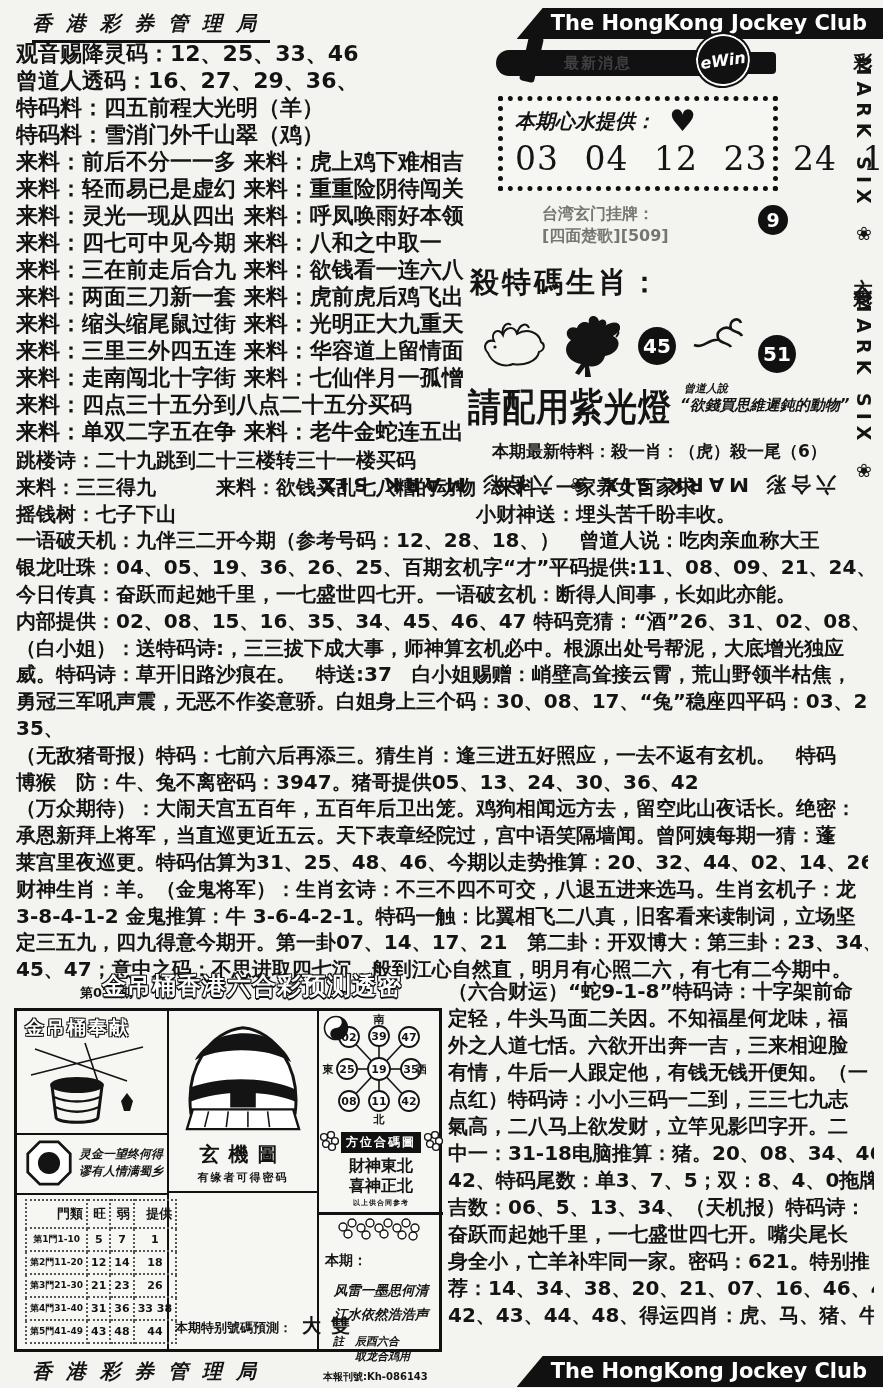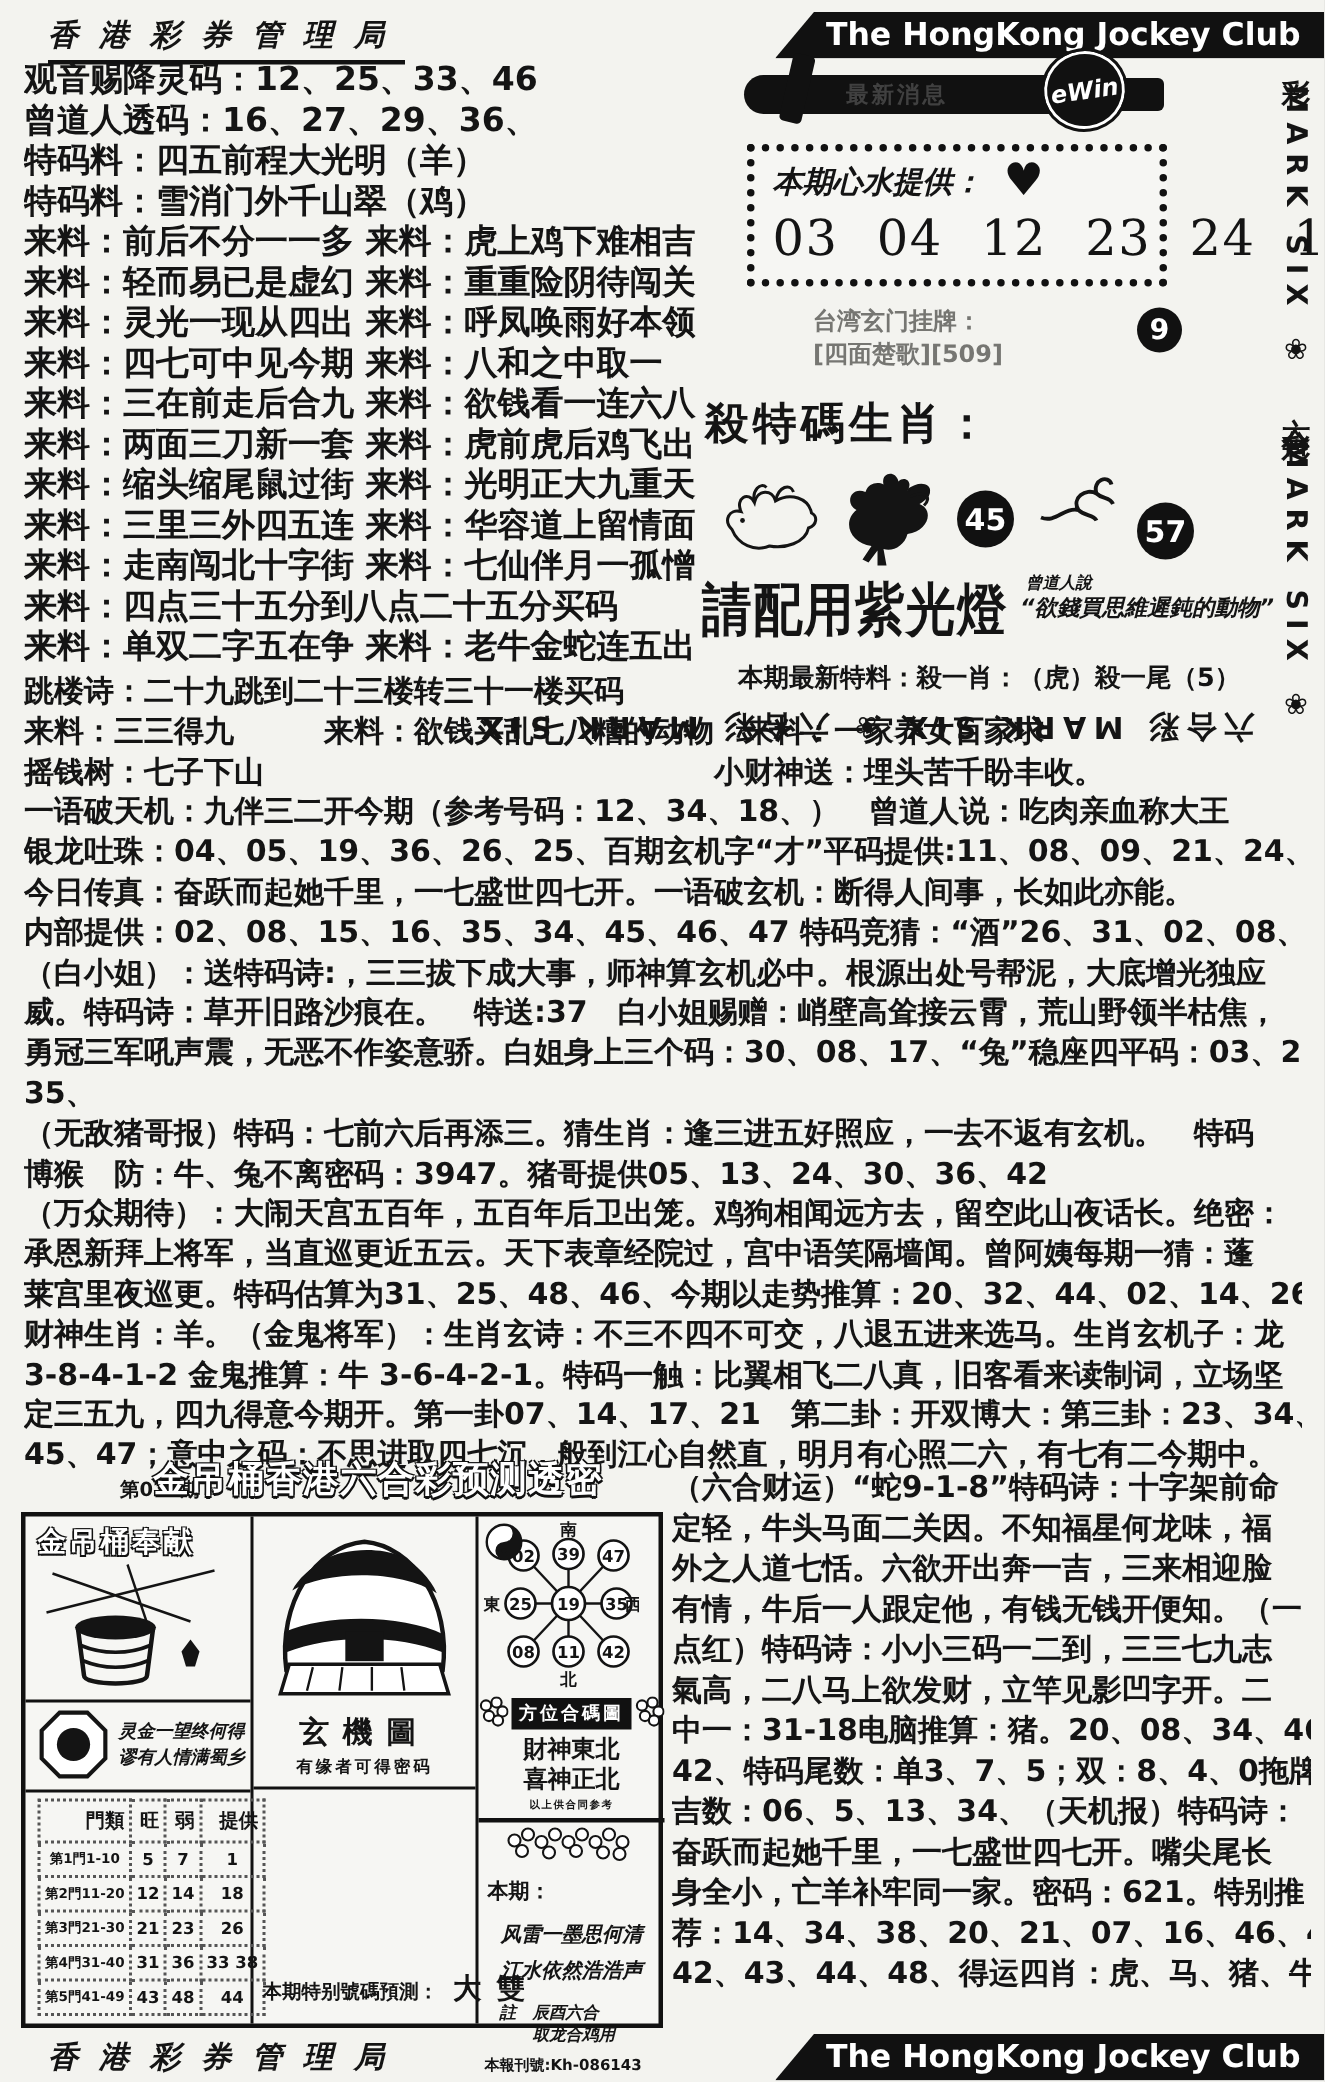--- a/index.html
+++ b/index.html
@@ -157,40 +157,40 @@
           <path d="M29 12 C27 4 37 2 39 10 C43 6 49 10 45 16 C59 6 66 18 53 25 C63 29 59 43 45 45 C43 53 35 57 29 55 L31 66 L25 66 L25 56 L19 64 L15 62 L21 53 C7 51 1 37 11 29 C3 25 7 13 17 17 C19 11 25 10 29 12 Z" fill="#141414"></path>
           <path d="M45 16 C54 10 62 12 58 20 M47 20 C56 16 62 20 56 26" fill="none" stroke="#141414" stroke-width="2"></path>
         </svg>
       </span>
       <div class="ball ball45">45</div>
       <span class="dragon-wrap">
         <svg width="54" height="40" viewBox="0 0 54 40">
           <path d="M4 32 C14 36 19 25 29 27 C24 19 34 12 41 16 C38 7 49 3 51 10 M41 16 C45 20 50 18 52 23 M29 27 C33 31 39 30 41 34" fill="none" stroke="#141414" stroke-width="2.6"></path>
         </svg>
       </span>
-      <div class="ball ball32">57</div>
+      <div class="ball ball32">51</div>
     </div>
     <div class="saying">
       <div class="uvlamp">請配用紫光燈</div>
       <div class="zd-col">
         <div class="zd-name">曾道人說</div>
         <div class="zd-quote">“欲錢買思維遲鈍的動物”</div>
       </div>
     </div>
-    <div class="special-line">本期最新特料：殺一肖：（虎）殺一尾（5）</div>
+    <div class="special-line">本期最新特料：殺一肖：（虎）殺一尾（6）</div>
     <div class="flipped">六合彩 MARK SIX ❀ 六合彩 MARK SIX</div>
   </div>
 
   <div class="side-strip">彩 MARK SIX ❀ 六合彩 MARK SIX ❀</div>
 
   <div class="paras">
     <div class="para">跳楼诗：二十九跳到二十三楼转三十一楼买码</div>
     <div class="para">来料：三三得九　　　来料：欲钱买乱七八糟的动物　来料：一家养女百家求</div>
     <div class="para">摇钱树：七子下山　　　　　　　　　　　　　　　小财神送：埋头苦千盼丰收。</div>
-    <div class="para">一语破天机：九伴三二开今期（参考号码：12、34、18、）　曾道人说：吃肉亲血称大王</div>
+    <div class="para">一语破天机：九伴三二开今期（参考号码：12、28、18、）　曾道人说：吃肉亲血称大王</div>
     <div class="para">银龙吐珠：04、05、19、36、26、25、百期玄机字“才”平码提供:11、08、09、21、24、31、</div>
     <div class="para">今日传真：奋跃而起她千里，一七盛世四七开。一语破玄机：断得人间事，长如此亦能。</div>
     <div class="para">内部提供：02、08、15、16、35、34、45、46、47 特码竞猜：“酒”26、31、02、08、33、34、</div>
     <div class="para">（白小姐）：送特码诗:，三三拔下成大事，师神算玄机必中。根源出处号帮泥，大底增光独应</div>
     <div class="para">威。特码诗：草开旧路沙痕在。　特送:37　白小姐赐赠：峭壁高耸接云霄，荒山野领半枯焦，</div>
     <div class="para">勇冠三军吼声震，无恶不作姿意骄。白姐身上三个码：30、08、17、“兔”稳座四平码：03、22、30、</div>
     <div class="para">35、</div>
     <div class="para">（无敌猪哥报）特码：七前六后再添三。猜生肖：逢三进五好照应，一去不返有玄机。　特码</div>
     <div class="para">博猴　防：牛、兔不离密码：3947。猪哥提供05、13、24、30、36、42</div>
     <div class="para">（万众期待）：大闹天宫五百年，五百年后卫出笼。鸡狗相闻远方去，留空此山夜话长。绝密：</div>

